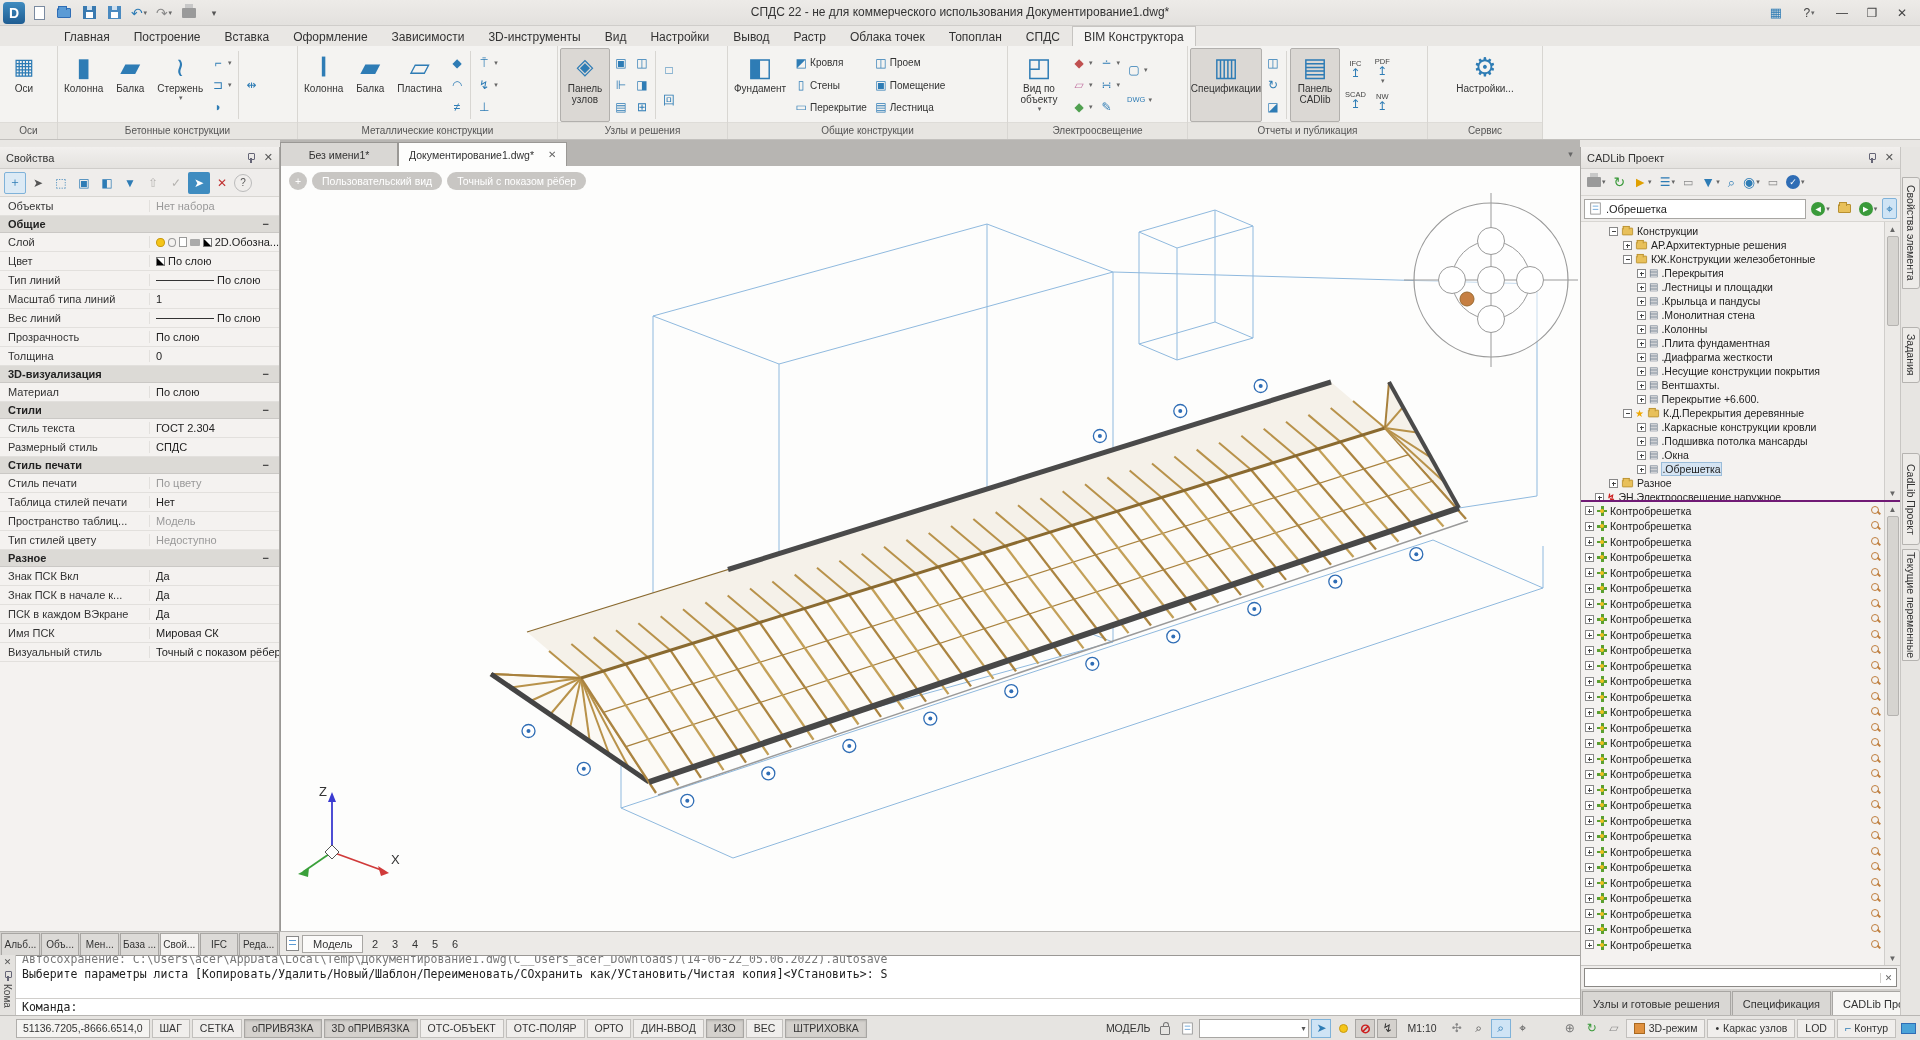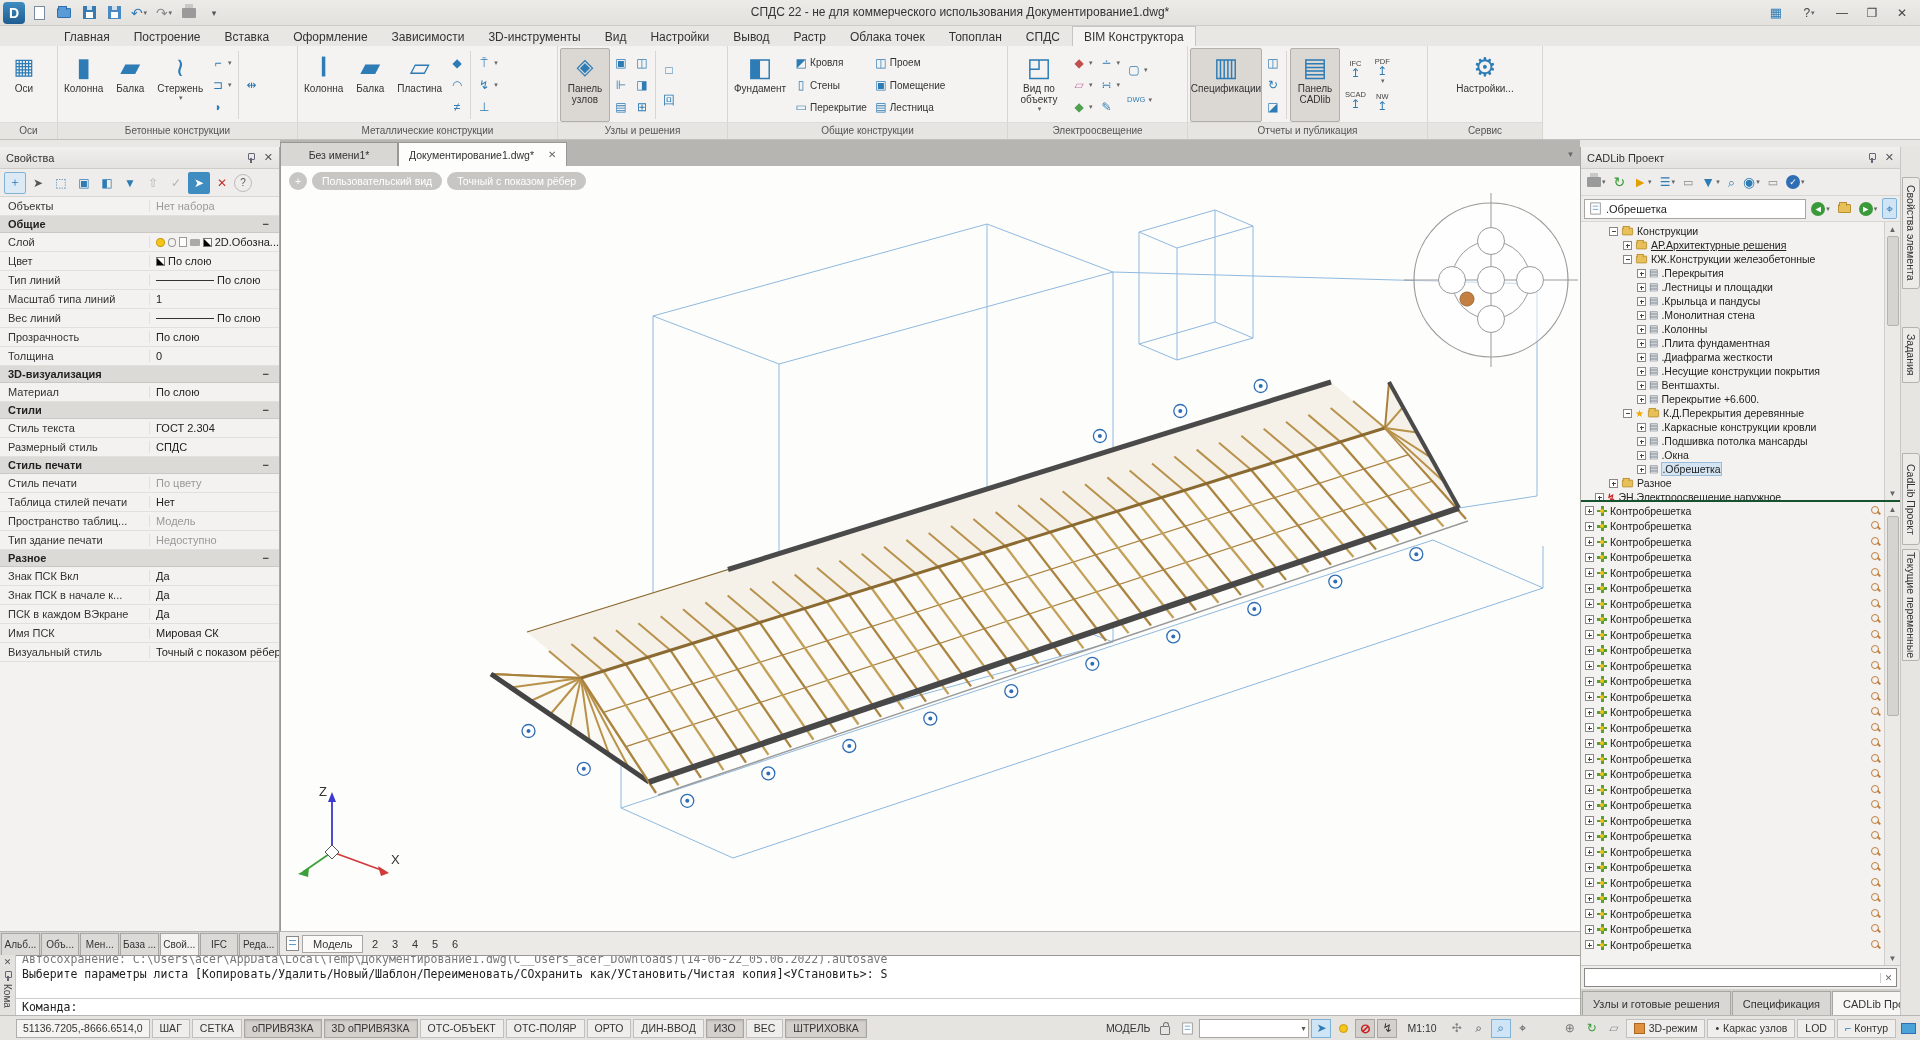--- a/index.html
+++ b/index.html
@@ -94,21 +94,21 @@
   .mnum{width:17px;text-align:center;color:#333;padding:2px 0}
   
   #cadlib{left:1580px;top:147px;width:320px;height:868px;background:#efedeb;border-left:1px solid #aaa8a5;display:flex;flex-direction:column}
   #ctoolbar{height:27px;display:flex;align-items:center;gap:2px;padding:0 3px;border-bottom:1px solid #d8d6d2}
   .ctb{height:21px;display:flex;align-items:center;justify-content:center;padding:0 3px;font-size:12px;border-radius:2px}
   #csearch{height:26px;display:flex;align-items:center;gap:2px;padding:2px 3px;border-bottom:1px solid #d8d6d2}
   #csearch .sfield{flex:1;height:20px;background:#fff;border:1px solid #a8a6a3;display:flex;align-items:center;gap:4px;padding:0 4px}
   .grncirc{width:14px;height:14px;border-radius:50%;background:#3a9a3a;color:#fff;font-size:9px;display:flex;align-items:center;justify-content:center}
   .fold-y{width:13px;height:9px;background:#e8c05a;border:1px solid #b89030;border-radius:1px;position:relative}
   .fold-y::before{content:"";position:absolute;left:0;top:-3px;width:6px;height:3px;background:#e8c05a;border:1px solid #b89030;border-bottom:none}
-  #treewrap{height:280px;display:flex;border-bottom:2px solid #14532d}
+  #treewrap{height:280px;display:flex;border-bottom:2px solid #701a75}
   #tree{flex:1;overflow:hidden;background:#f4f2f0;padding-top:2px}
   .trow{height:14px;display:flex;align-items:center;gap:3px;white-space:nowrap;font-size:10.5px;color:#222}
   .trow.sel .tlab{background:#d5e4f2;border:1px solid #9abcd9}
   .expander{width:9px;height:9px;border:1px solid #888;background:#fff;flex:none;position:relative}
   .expander::before{content:"";position:absolute;left:1.5px;top:3.5px;width:4px;height:1px;background:#444}
   .expander.plus::after{content:"";position:absolute;left:3px;top:2px;width:1px;height:4px;background:#444}
   .layi{color:#6a7a8a;font-size:10px;line-height:1}
   .star{color:#f0a800;font-size:10px}
   .elec{color:#cc2020;font-size:10px;font-weight:bold}
   .vscroll{width:16px;background:#eceae7;border-left:1px solid #d0cecb;display:flex;flex-direction:column;align-items:center}
@@ -637,21 +637,21 @@
           <span>Нет</span>
         </span>
       </div>
       <div class="prow">
         <span class="pl">Пространство таблиц...</span>
         <span class="pv muted">
           <span>Модель</span>
         </span>
       </div>
       <div class="prow">
-        <span class="pl">Тип здание печати</span>
+        <span class="pl">Тип стилей цвету</span>
         <span class="pv muted">
           <span>Недоступно</span>
         </span>
       </div>
       <div class="pgroup">
         <span>Разное</span>
         <span class="min">−</span>
       </div>
       <div class="prow">
         <span class="pl">Знак ПСК Вкл</span>
@@ -960,21 +960,21 @@
         <span class="glyph" style="font-size:12px">⌖</span>
       </div>
   </div>
   <div id="treewrap">
     <div id="tree">
         <div class="trow" style="padding-left: 28px;">
           <span class="expander"></span>
           <span class="fold-y" style="transform: scale(0.85);"></span>
           <span class="tlab">Конструкции</span>
         </div>
-        <div class="trow" style="padding-left: 42px; text-decoration: underline;">
+        <div class="trow" style="padding-left: 42px;">
           <span class="expander plus"></span>
           <span class="fold-y" style="transform: scale(0.85);"></span>
           <span class="tlab">АР.Архитектурные решения</span>
         </div>
         <div class="trow" style="padding-left: 42px;">
           <span class="expander"></span>
           <span class="fold-y" style="transform: scale(0.85);"></span>
           <span class="tlab">КЖ.Конструкции железобетонные</span>
         </div>
         <div class="trow" style="padding-left: 56px;">

